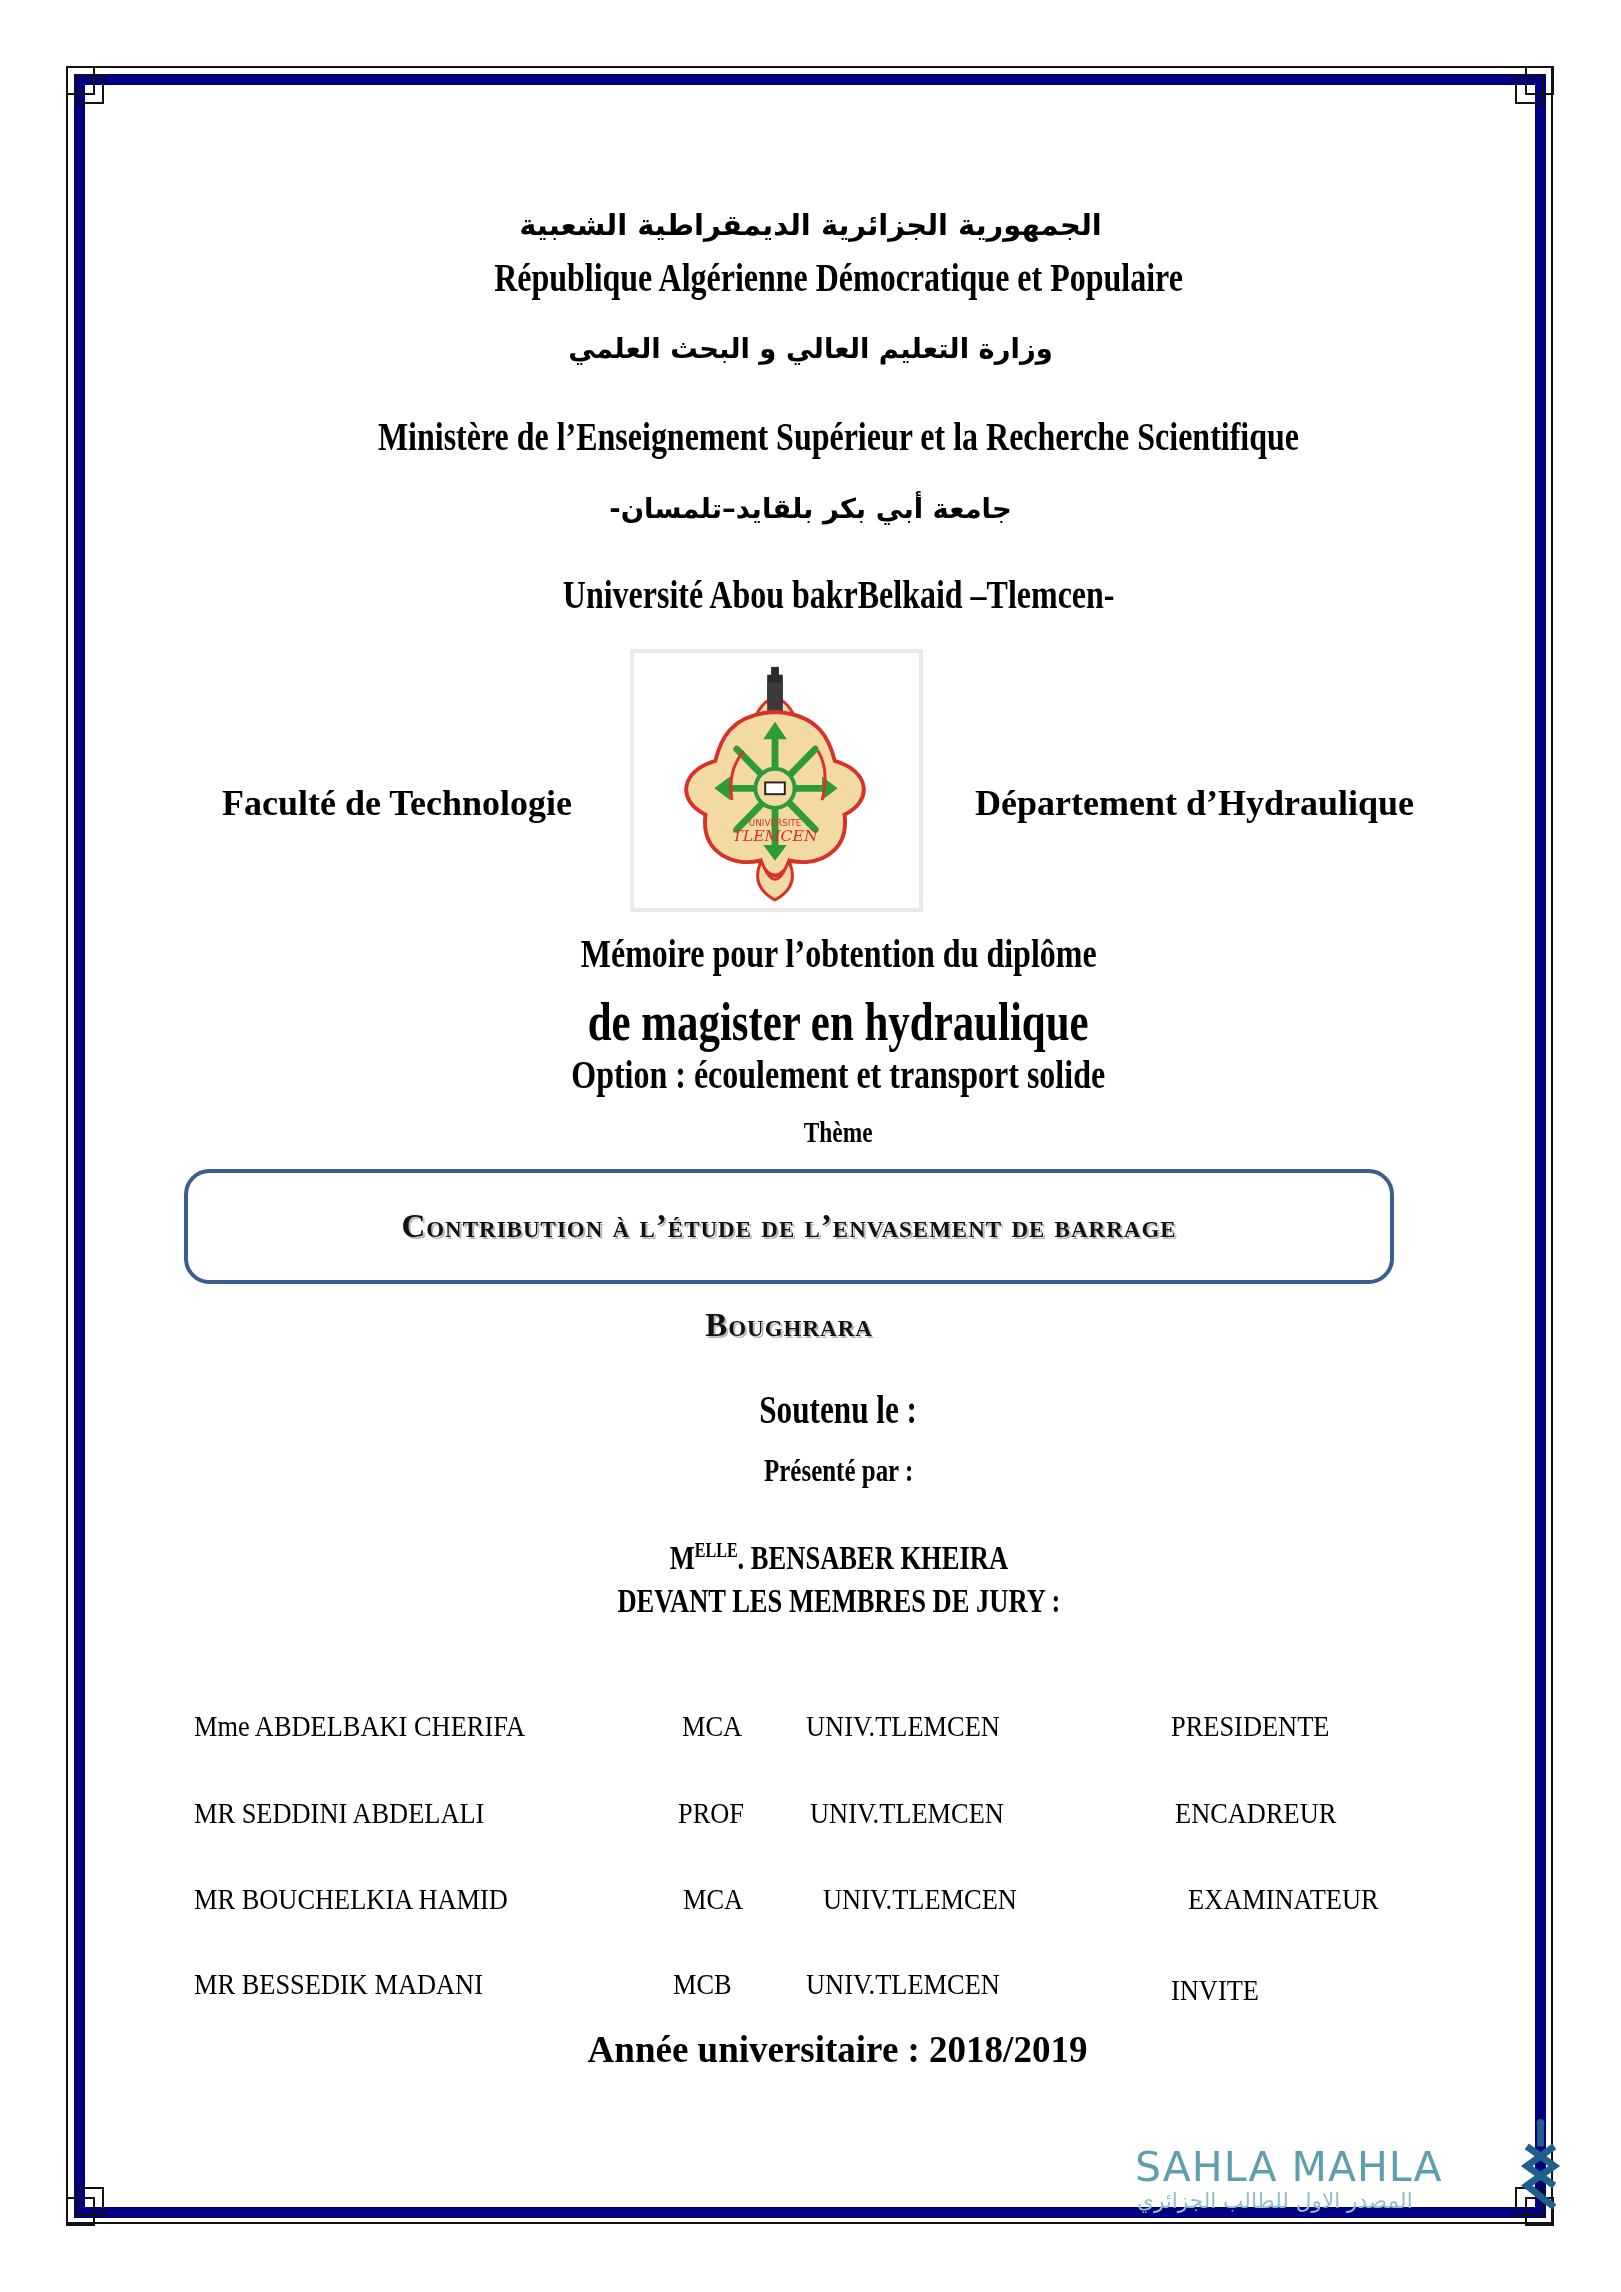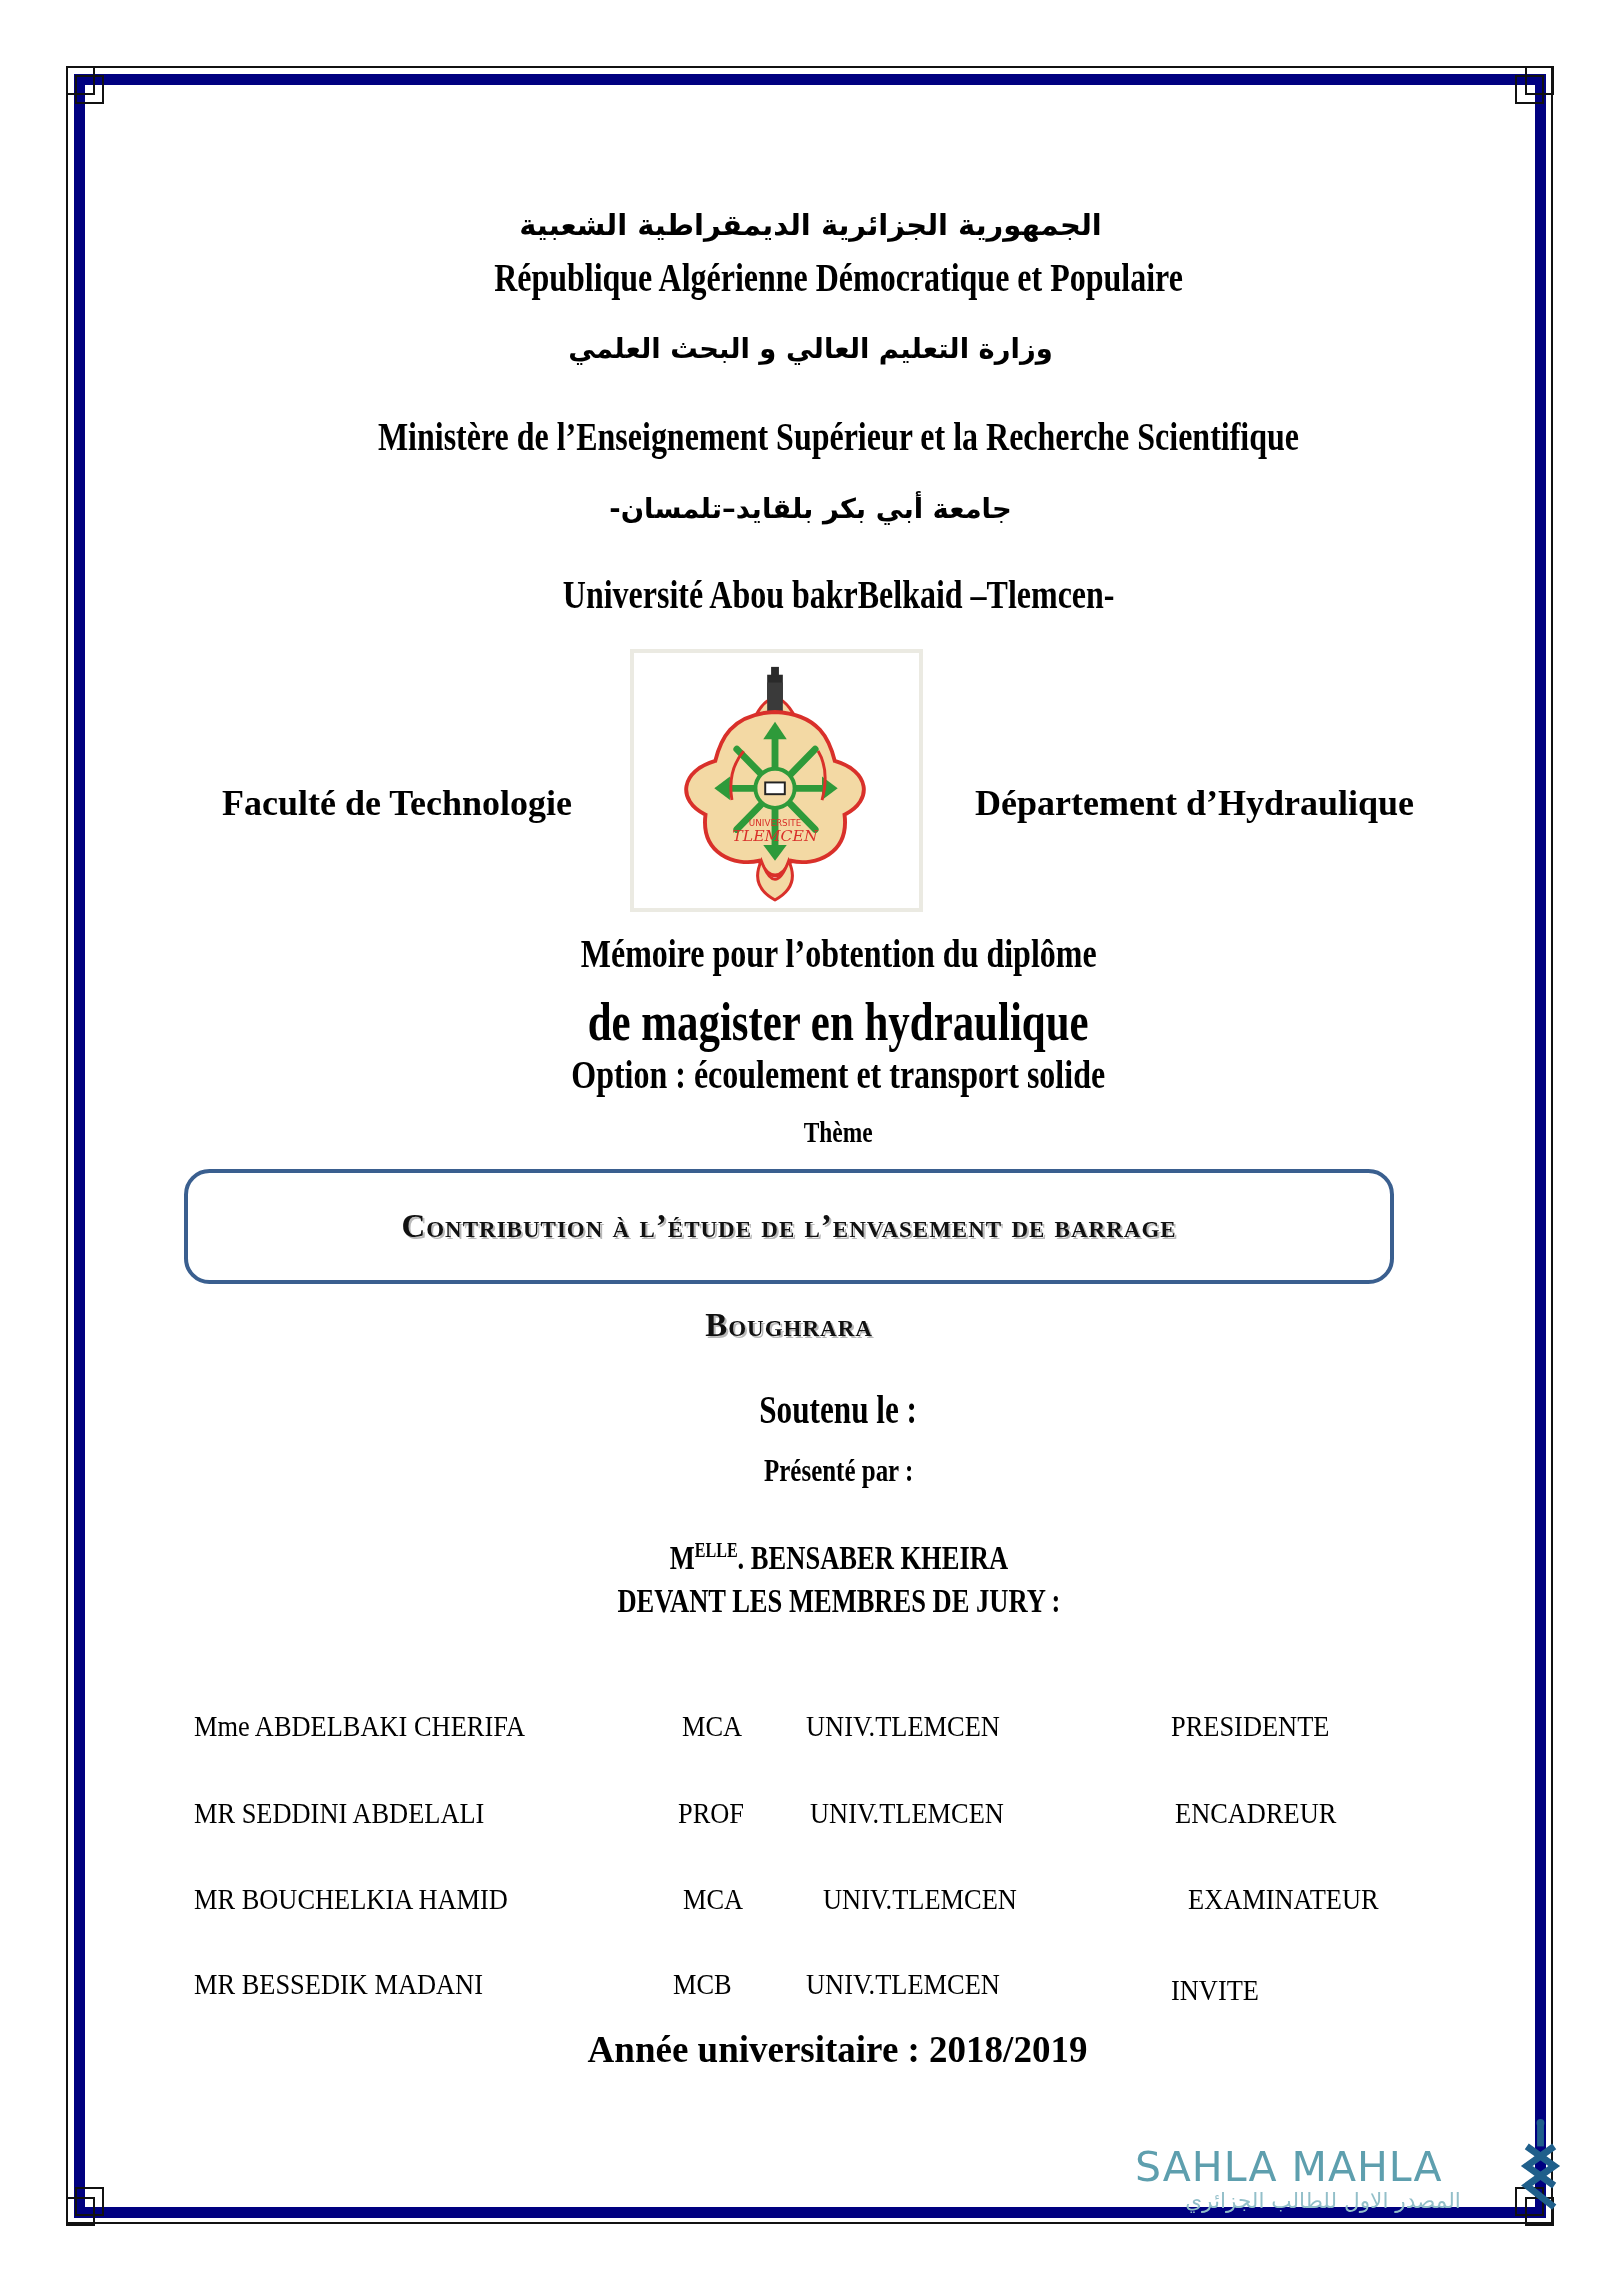--- a/index.html
+++ b/index.html
@@ -20,21 +20,21 @@
   .logo-frame { position: absolute; left: 630px; top: 649px; width: 293px; height: 263px; border: 4.9px solid #ebeae2; box-sizing: border-box; background: #fff; }
 
   
   .theme-box { position: absolute; left: 184px; top: 1169px; width: 1210px; height: 115px; border: 4.9px solid #3a5f8f; border-radius: 25.5px; box-sizing: border-box; }
   .theme-text { position: absolute; left: 0; width: 100%; text-align: center; font-family: "Liberation Serif", serif; font-weight: bold; font-size: 33px; letter-spacing: 1px; color: #111; text-shadow: 2px 2px 0 #b9b9b9; font-variant: small-caps; white-space: nowrap; }
 
   .jury-cell { position: absolute; font-family: "Liberation Serif", serif; font-size: 30px; white-space: nowrap; }
   .jury-cell span { display: inline-block; transform: scaleX(0.88); transform-origin: left center; }
 
   .sahla { position: absolute; left: 1135px; top: 2143px; font-family: "DejaVu Sans", sans-serif; font-size: 41px; color: #5e9fae; letter-spacing: 1px; white-space: nowrap; }
-  .sahla-ar { position: absolute; left: 1137px; top: 2188px; width: 372px; text-align: center; font-family: "DejaVu Sans", sans-serif; font-size: 21.6px; color: #93bfc9; direction: rtl; white-space: nowrap; }
+  .sahla-ar { position: absolute; left: 1137px; top: 2188px; width: 372px; text-align: left; font-family: "DejaVu Sans", sans-serif; font-size: 21.6px; color: #93bfc9; direction: rtl; white-space: nowrap; }
 </style>
 </head>
 <body>
 
 <div class="border-outer"></div>
 <div class="border-band"></div>
 <div class="corner-sq" style="left:66px;top:66px;"></div>
 <div class="corner-sq" style="left:75px;top:75px;"></div>
 <div class="corner-sq" style="left:1525px;top:66px;"></div>
 <div class="corner-sq" style="left:1515px;top:75px;"></div>

